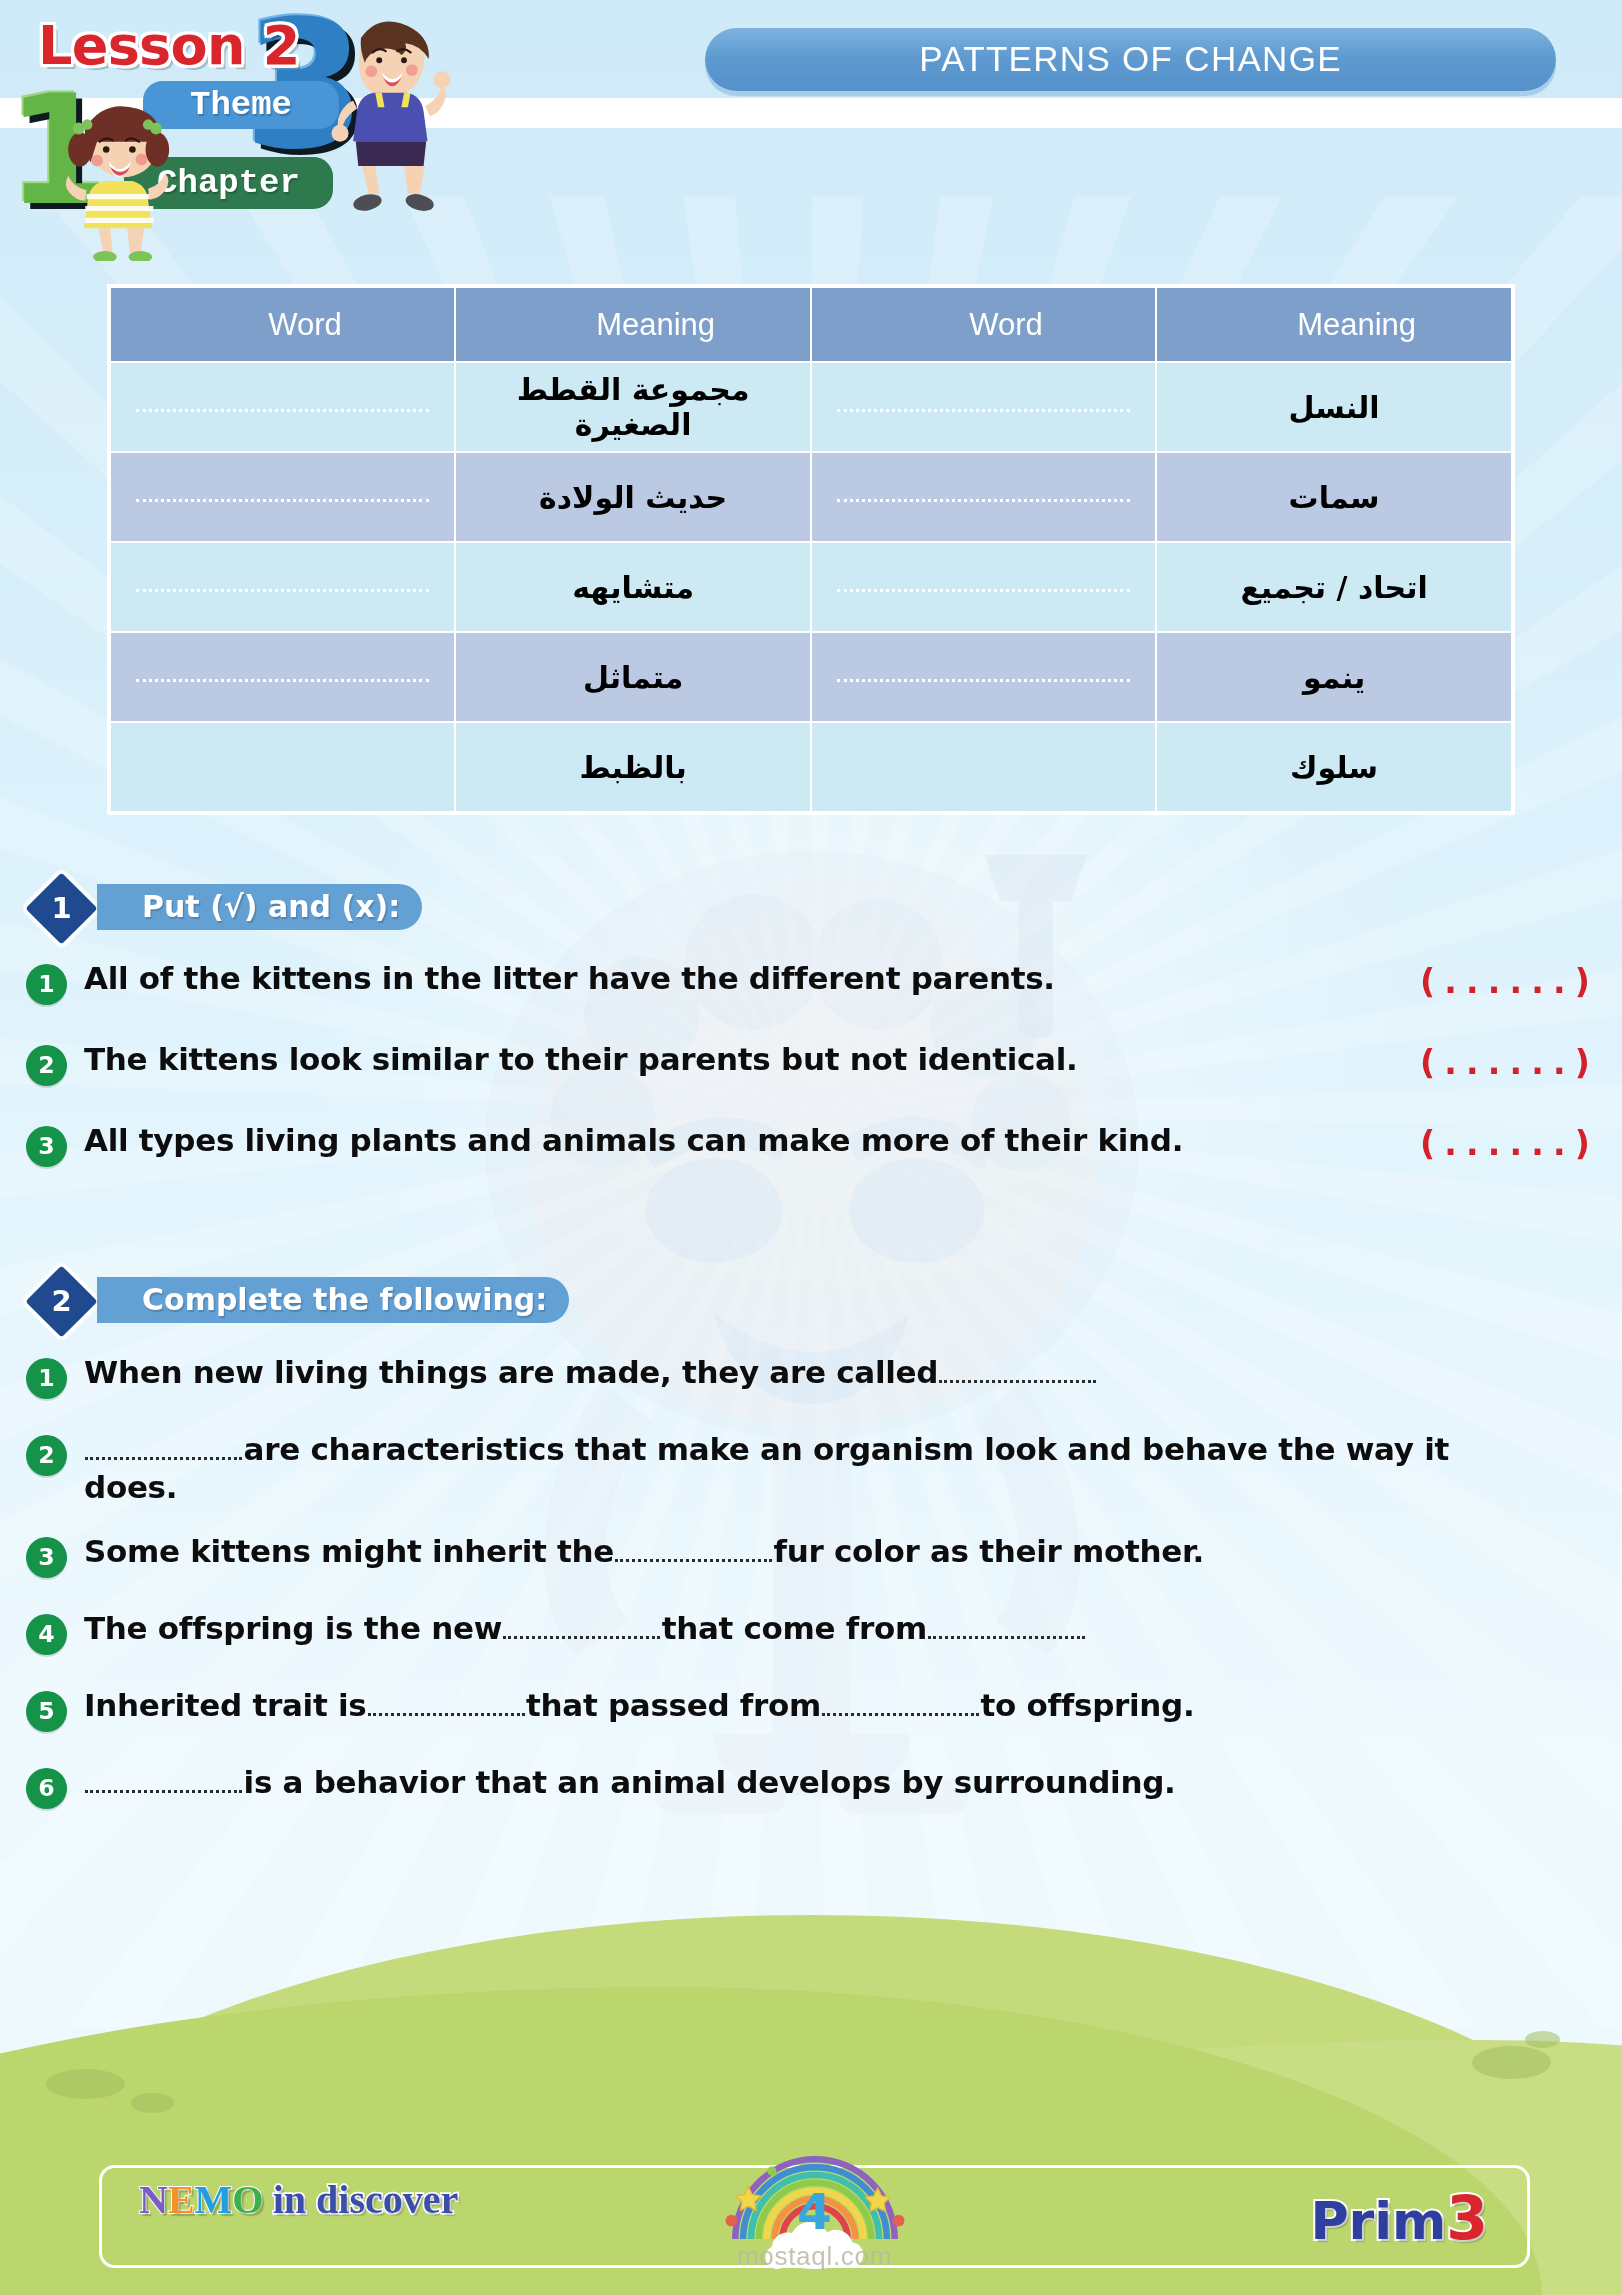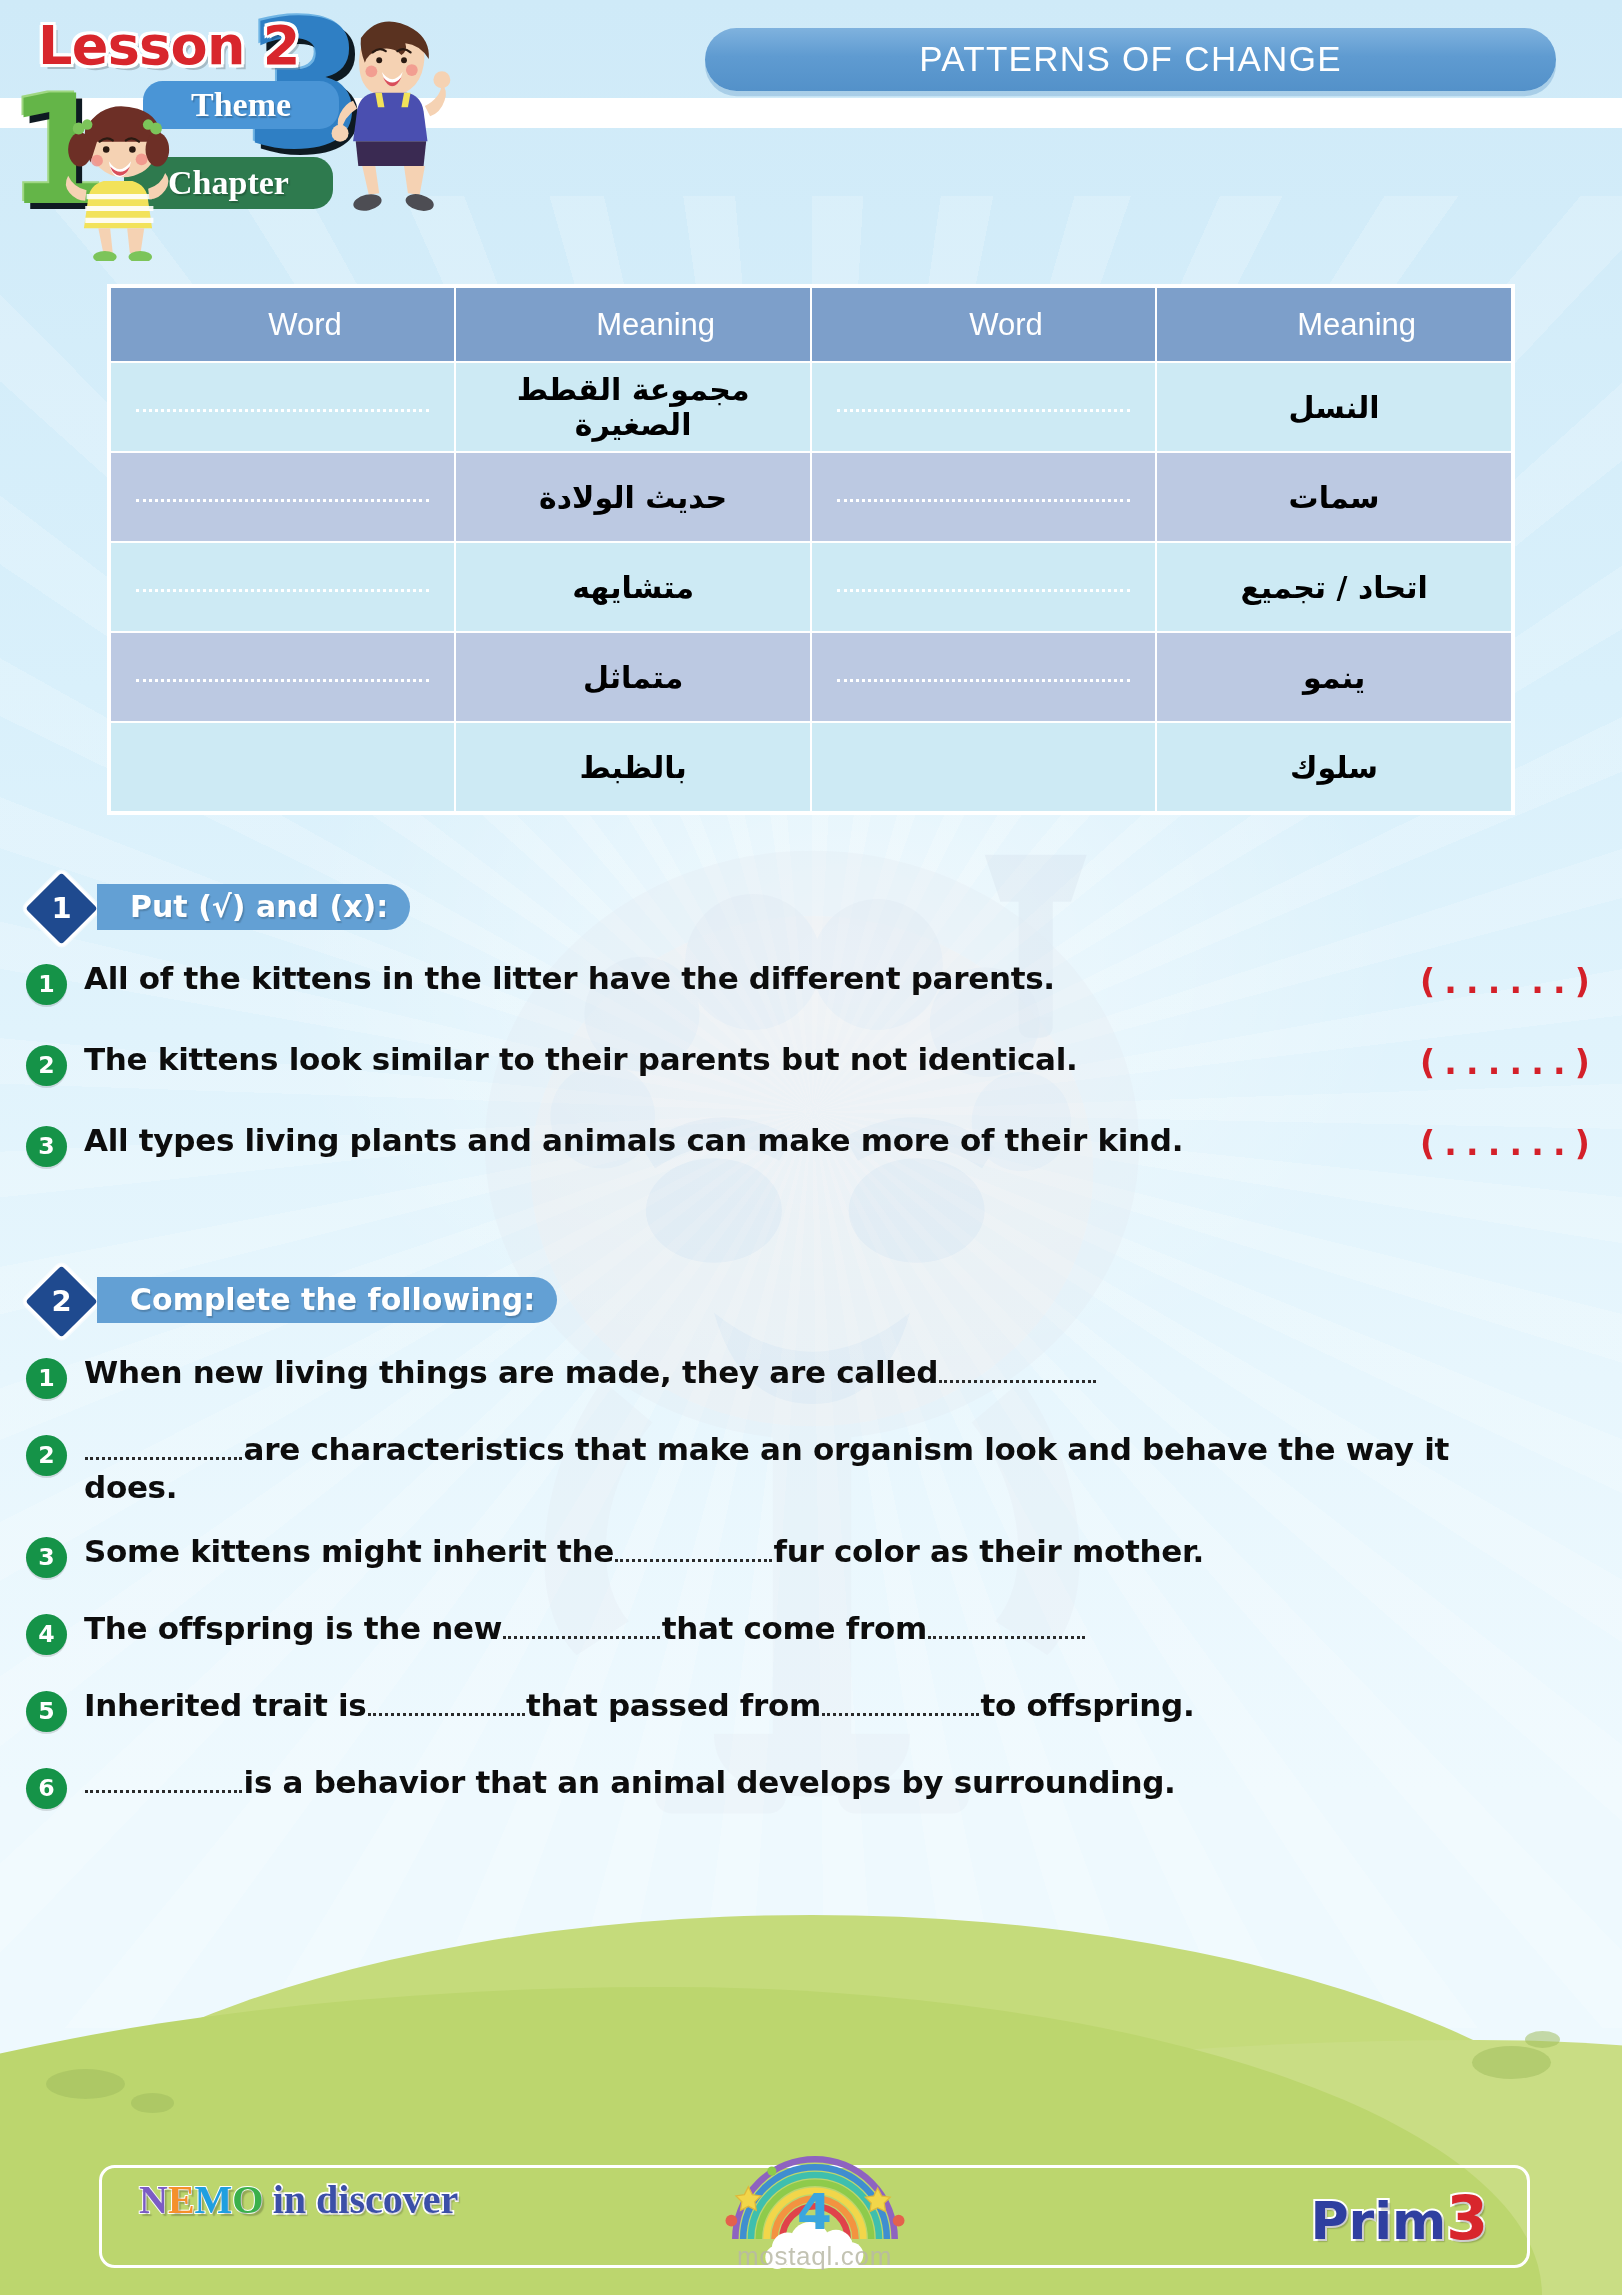--- a/index.html
+++ b/index.html
@@ -68,21 +68,21 @@
   #big1{
     position:absolute;left:6.5px;top:84px;
     font-family:"DejaVu Sans", sans-serif;
     font-weight:bold;font-size:151px;line-height:.9;
     color:#64b548;
     text-shadow:5.9px 5.9px 0 #0e1a22, -2px -2px 0 #9fd782;
     z-index:3;
   }
   .pill{
     position:absolute;border-radius:19.6px;color:#fff;
-    font-family:Liberation Serif, serif;font-weight:bold;
+    font-family:Liberation Mono, monospace;font-weight:bold;
     display:flex;align-items:center;justify-content:center;
     text-shadow:1.3px 2px 1.3px rgba(0,0,0,.22);
     z-index:5;
   }
   #theme-pill{left:143px;top:81px;width:196px;height:48px;font-size:34px;background:#4a95d6;}
   #chapter-pill{left:124px;top:157px;width:209px;height:52px;font-size:34px;background:#2e7a4e;}
 
   
   .kid{position:absolute;z-index:7;}
   #boy{left:327px;top:9.2px;width:124px;height:216px;}
@@ -140,21 +140,21 @@
     box-shadow:0 0 0 1.3px rgba(255,255,255,.6);
   }
   .diamond span{
     display:block;transform:rotate(-45deg);
     color:#ffffff;font-family:"DejaVu Sans",sans-serif;font-weight:bold;
     font-size:29px;line-height:51px;text-align:center;
   }
   .sec-pill{
     position:absolute;left:71px;top:7.9px;height:46px;
     background:#63a0d4;border-radius:0 23px 23px 0;
-    display:flex;align-items:center;padding:0 22px 0 33px;
+    display:flex;align-items:center;padding:0 22px 0 45px;
     color:#ffffff;font-family:"DejaVu Sans",sans-serif;font-weight:bold;
     font-size:30px;white-space:nowrap;
     text-shadow:1.3px 2px 1.3px rgba(0,0,0,.18);
   }
 
   .qrow{
     position:relative;display:flex;align-items:flex-start;
     margin:0 0 0 0;min-height:56px;
   }
   .badge{

